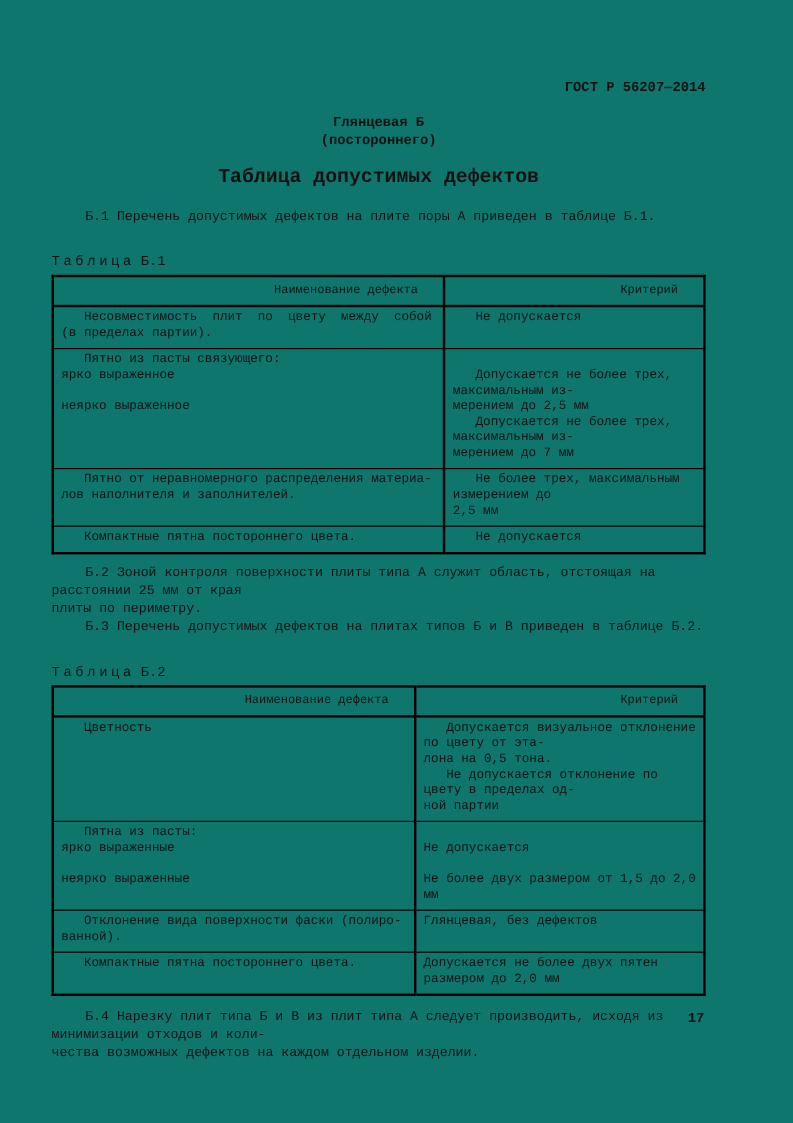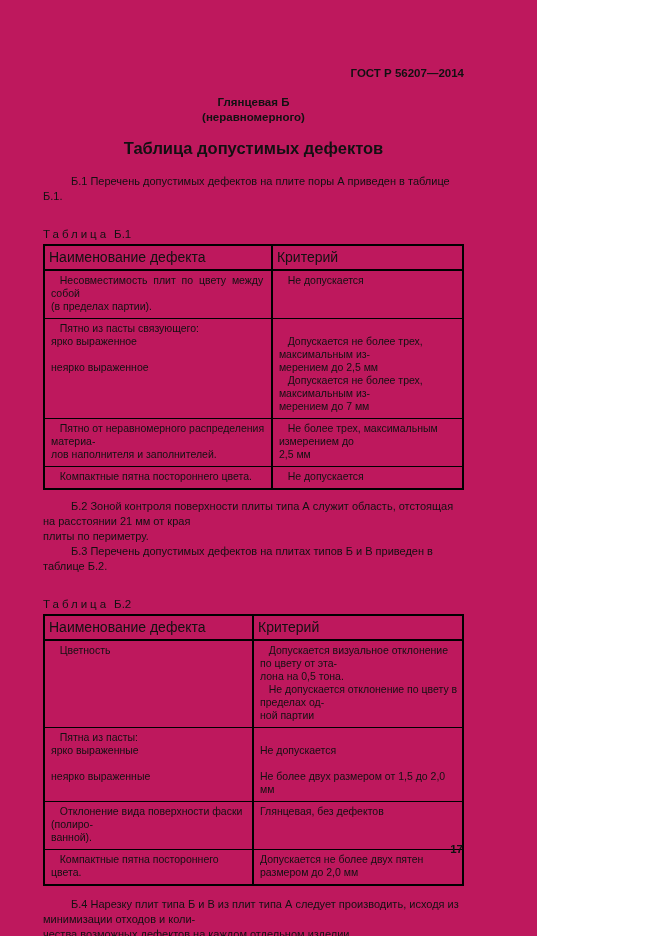--- a/index.html
+++ b/index.html
@@ -1,21 +1,21 @@
 <!DOCTYPE html>
 <html lang="ru"><head>
 <meta charset="utf-8">
 <style>
   html,body { margin:0; padding:0; background:#ffffff; }
   .page {
     position:relative;
-    width:537px; height:936px;
-    background:#be185d;
+    width:661px; height:936px;
+    background:#0f766e;
     color:#111;
-    font-family:Liberation Sans, sans-serif;
+    font-family:Liberation Mono, monospace;
     box-sizing:border-box;
     padding:67px 73px 0 43px;
     overflow:hidden;
   }
   .doc-number {
     text-align:right;
     font-weight:bold;
     font-size:11.5px;
     line-height:13px;
   }
@@ -52,26 +52,26 @@
   .tcaption .spaced { letter-spacing:3px; margin-right:5px; }
   table.deftable {
     width:100%;
     margin-top:3px;
     border-collapse:collapse;
     border:2px solid #000;
     table-layout:fixed;
   }
   .deftable th {
     font-weight:normal;
-    font-size:14px;
+    font-size:10px;
     line-height:11px;
-    text-align:left;
+    text-align:right;
     border:1px solid #000;
     border-bottom:2px solid #000;
-    padding:6px 4px;
+    padding:6px 21px;
   }
   .deftable td {
     font-size:10.5px;
     line-height:13px;
     vertical-align:top;
     border:1px solid #000;
     padding:3px 2px 5px 6px;
     white-space:pre-line;
   }
   .deftable th:first-child,
@@ -88,21 +88,21 @@
 </style>
 </head>
 <body>
 
 <div class="page">
 
   <div class="doc-number">ГОСТ Р 56207—2014</div>
 
   <div class="appendix">
     <div>Глянцевая Б</div>
-    <div>(неравномерного)</div>
+    <div>(постороннего)</div>
   </div>
 
   <h1 class="title">Таблица допустимых дефектов</h1>
 
   <p class="para first">Б.1 Перечень допустимых дефектов на плите поры А приведен в таблице Б.1.</p>
 
   <div class="tcaption">
     <span class="spaced">Таблица</span><span>Б.1</span>
   </div>
 
@@ -136,21 +136,21 @@
           <td>&nbsp;&nbsp;&nbsp;Не более трех, максимальным измерением до
 2,5 мм</td>
         </tr>
         <tr>
           <td>&nbsp;&nbsp;&nbsp;Компактные пятна постороннего цвета.</td>
           <td>&nbsp;&nbsp;&nbsp;Не допускается</td>
         </tr>
       </tbody>
     </table>
 
-  <p class="para after-table">Б.2 Зоной контроля поверхности плиты типа А служит область, отстоящая на расстоянии 21 мм от края
+  <p class="para after-table">Б.2 Зоной контроля поверхности плиты типа А служит область, отстоящая на расстоянии 25 мм от края
 плиты по периметру.</p>
   <p class="para follow">Б.3 Перечень допустимых дефектов на плитах типов Б и В приведен в таблице Б.2.</p>
 
   <div class="tcaption">
     <span class="spaced">Таблица</span><span>Б.2</span>
   </div>
 
   <table class="deftable tb2">
       <thead>
         <tr>

